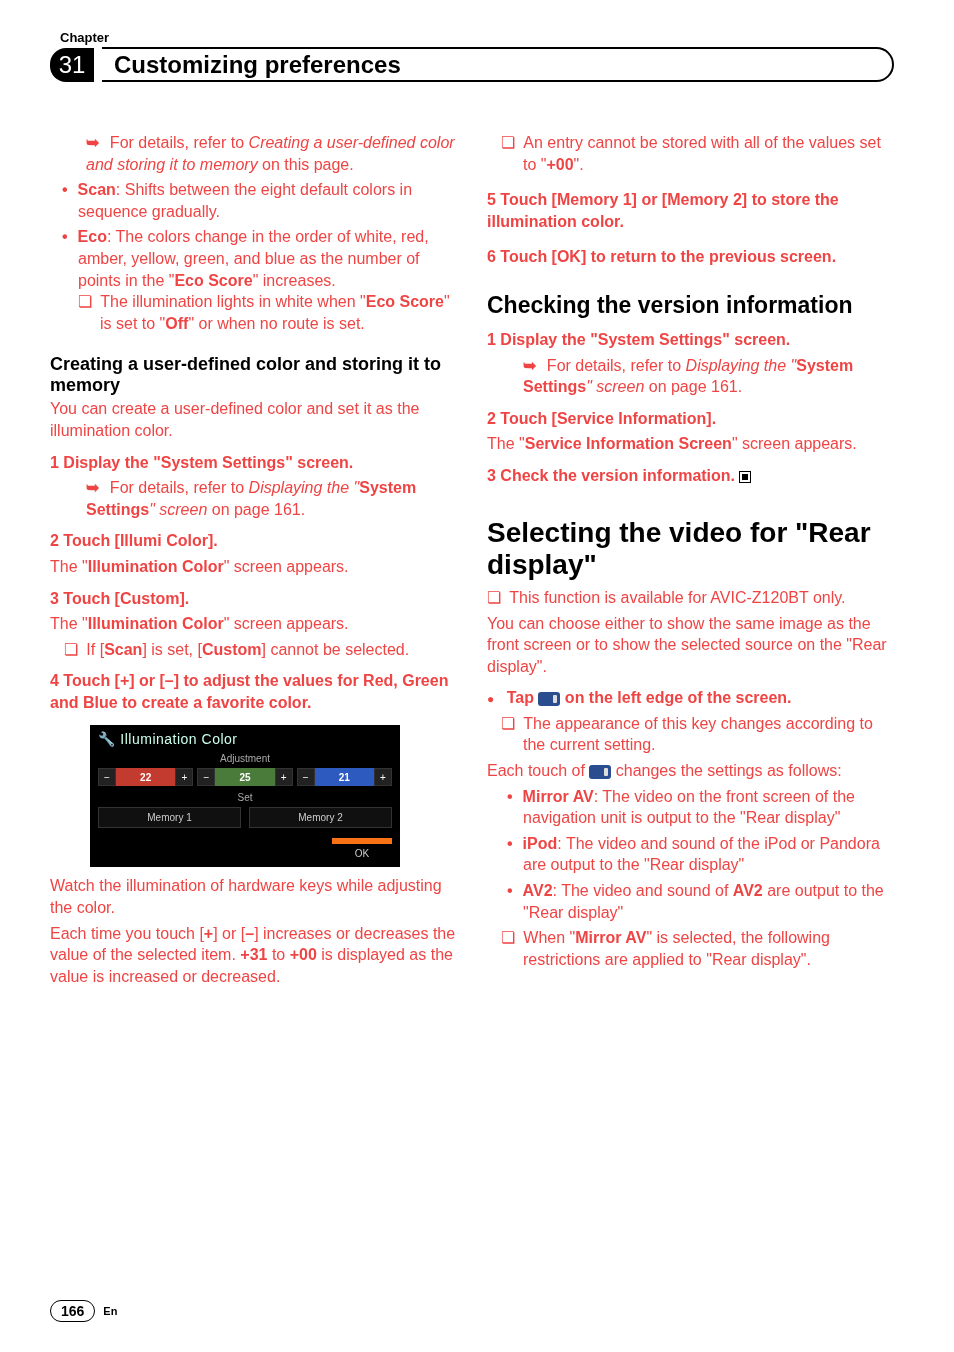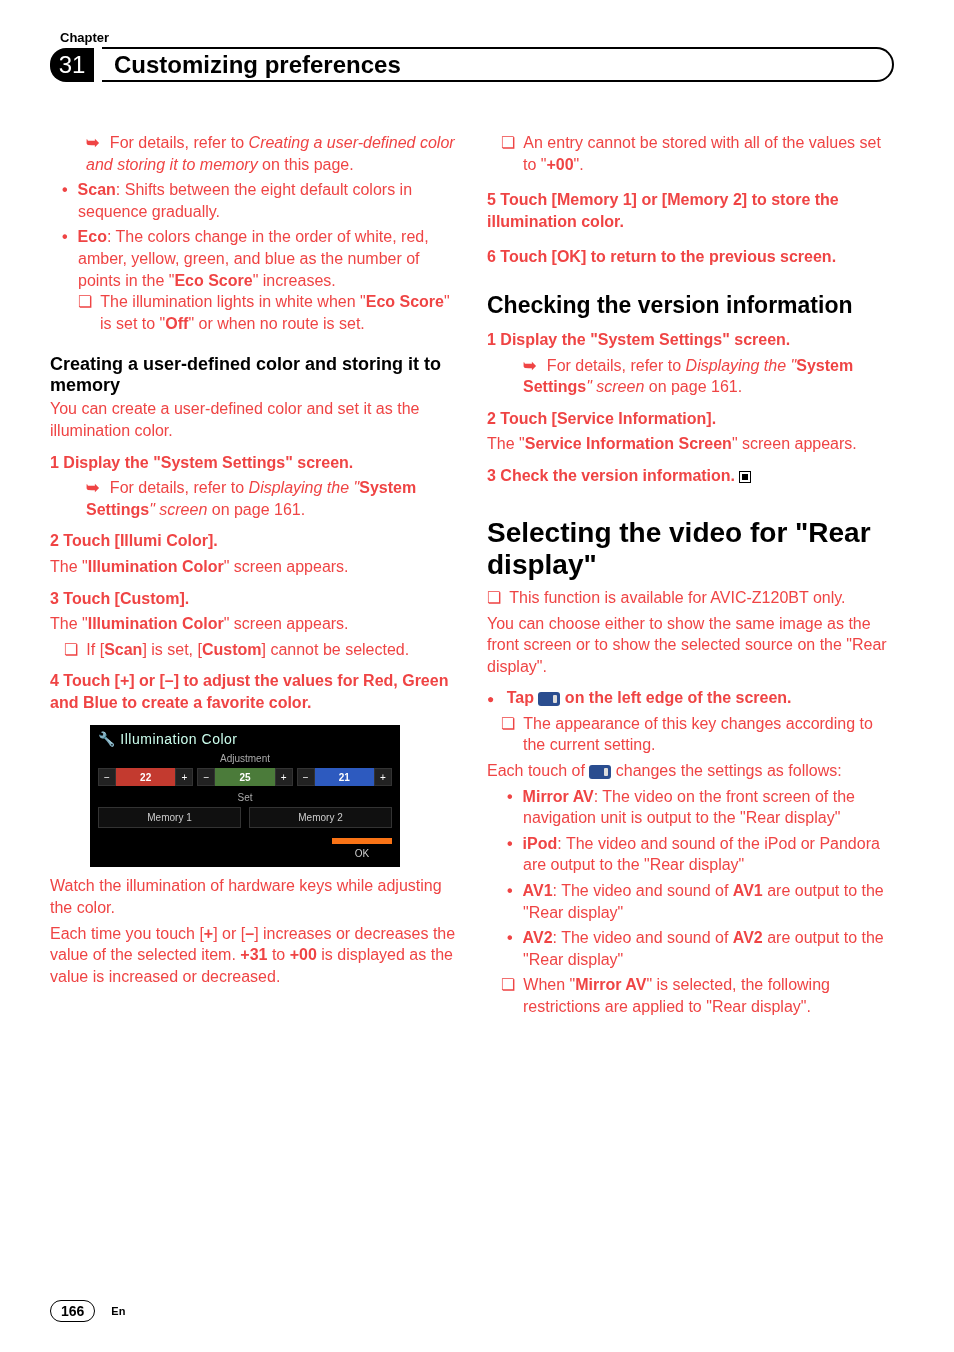--- a/index.html
+++ b/index.html
@@ -104,21 +104,21 @@
   .v-blue { background:#2d5abf; }
   .setrow { text-align:center; color:#aaa; font-size:10px; margin-bottom:4px;}
   .memrow { display:flex; gap:8px; margin-bottom:10px;}
   .membtn { flex:1; background:#101010; border:1px solid #333; text-align:center; padding:4px 16px; font-size:10px; color:#ccc;}
   .okrow { text-align:right; }
   .okbtn { display:inline-block; width:60px; text-align:center; border-top:6px solid #f97316; padding:4px 0; color:#ccc; font-size:10px;}
 
   .page-num {
     position:absolute;
     bottom:30px; left:50px;
-    display:flex; align-items:center; gap:16px;
+    display:flex; align-items:center; gap:8px;
   }
   .page-num .oval {
     border:1.5px solid #000; border-radius:14px;
     padding:2px 10px; font-size:14px; font-weight:bold;
   }
   .page-num .en { font-size:11px; font-weight:bold; }
   .tapicon {
     display:inline-block; width:22px; height:14px;
     background:#2a4d8f; border-radius:3px; vertical-align:middle;
     position:relative;
@@ -238,21 +238,20 @@
     <ul class="note">
       <li>The appearance of this key changes according to the current setting.</li>
     </ul>
     <p>
       <span>Each touch of </span><span class="tapicon"></span><span> changes the settings as follows:</span>
     </p>
 
     <ul class="bul">
       <li><span class="b">Mirror AV</span><span>: The video on the front screen of the navigation unit is output to the "Rear display"</span></li>
       <li><span class="b">iPod</span><span>: The video and sound of the iPod or Pandora are output to the "Rear display"</span></li>
-      <li><span class="b">AV1</span><span>: The video and sound of </span><span class="b">AV1</span><span> are output to the "Rear display"</span></li>
       <li><span class="b">AV2</span><span>: The video and sound of </span><span class="b">AV2</span><span> are output to the "Rear display"</span></li>
     </ul>
     <ul class="note">
       <li><span>When "</span><span class="b">Mirror AV</span><span>" is selected, the following restrictions are applied to "Rear display".</span></li>
     </ul>
   </div>
 </div>
 
 <div class="page-num">
   <div class="oval">166</div>

